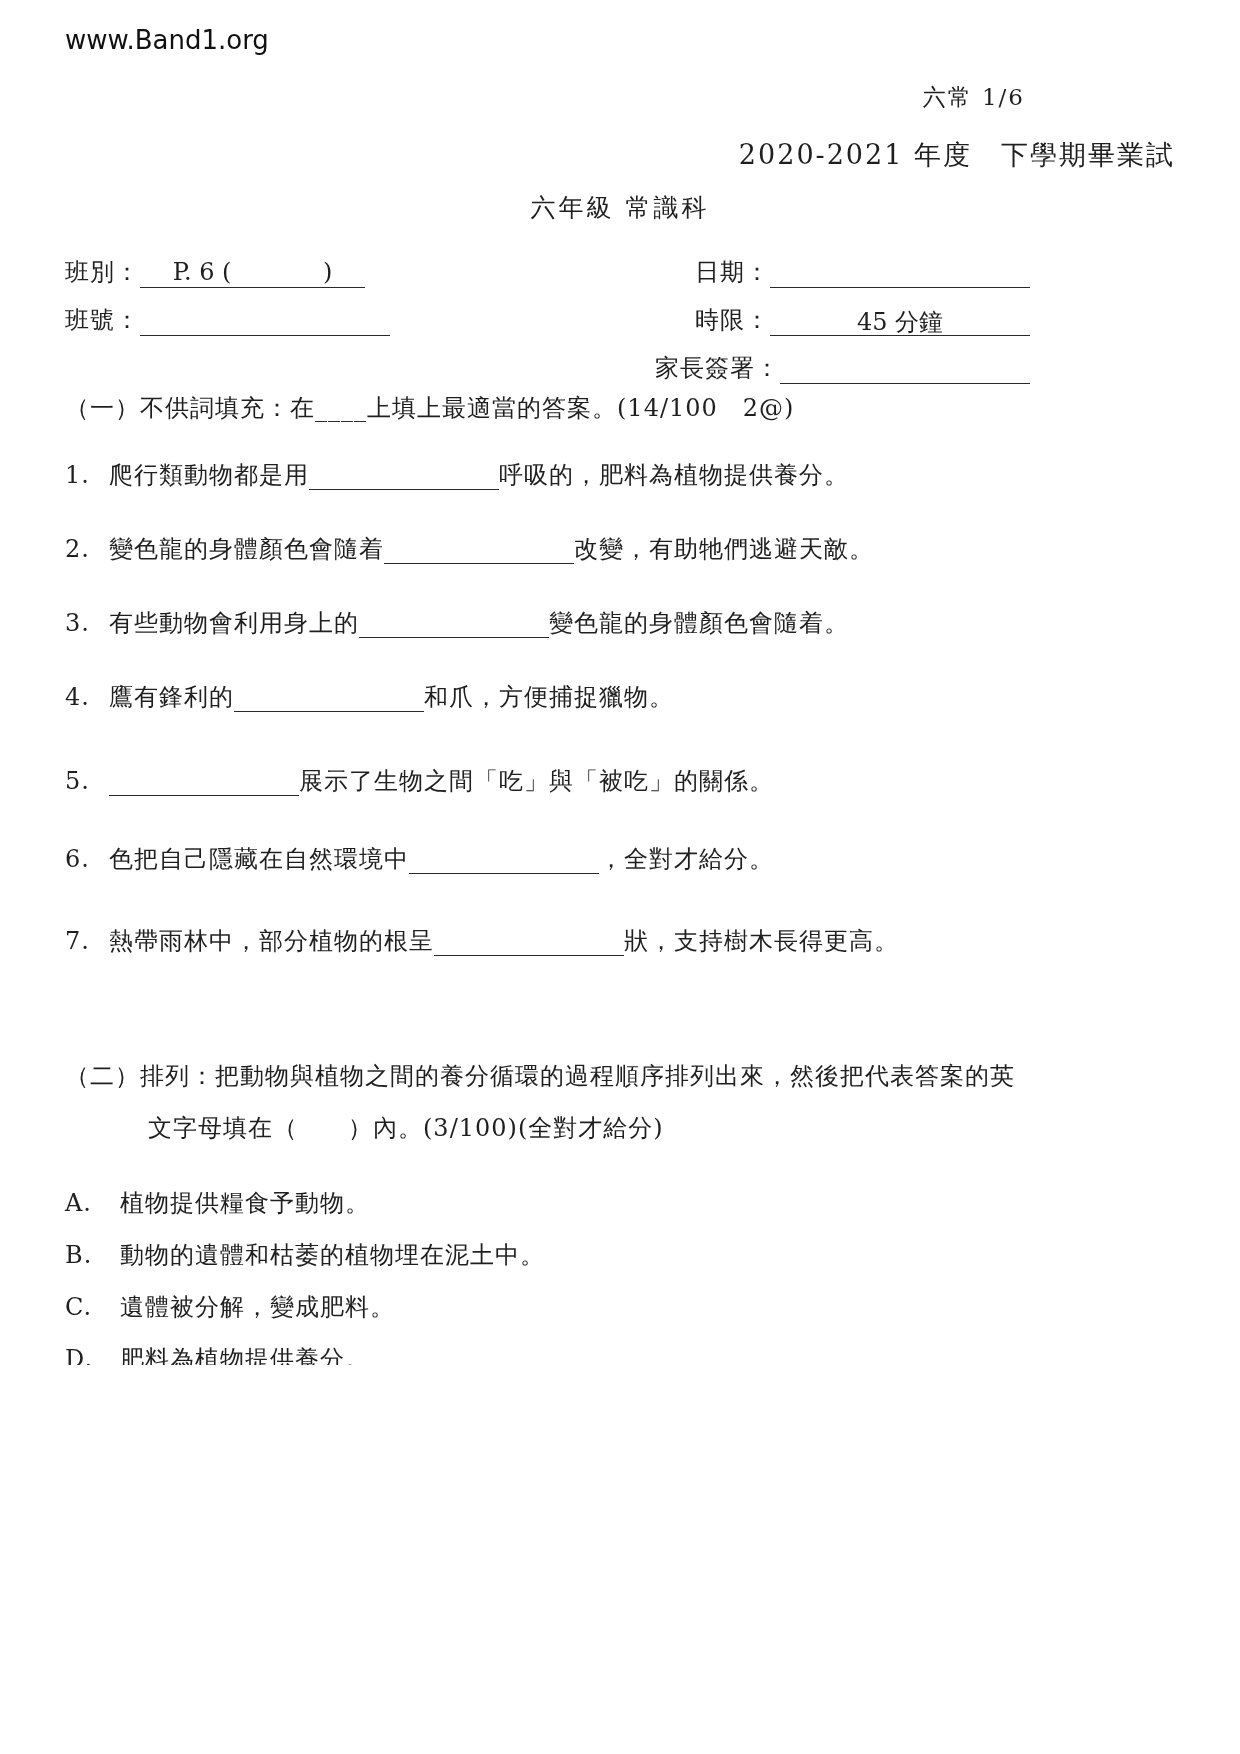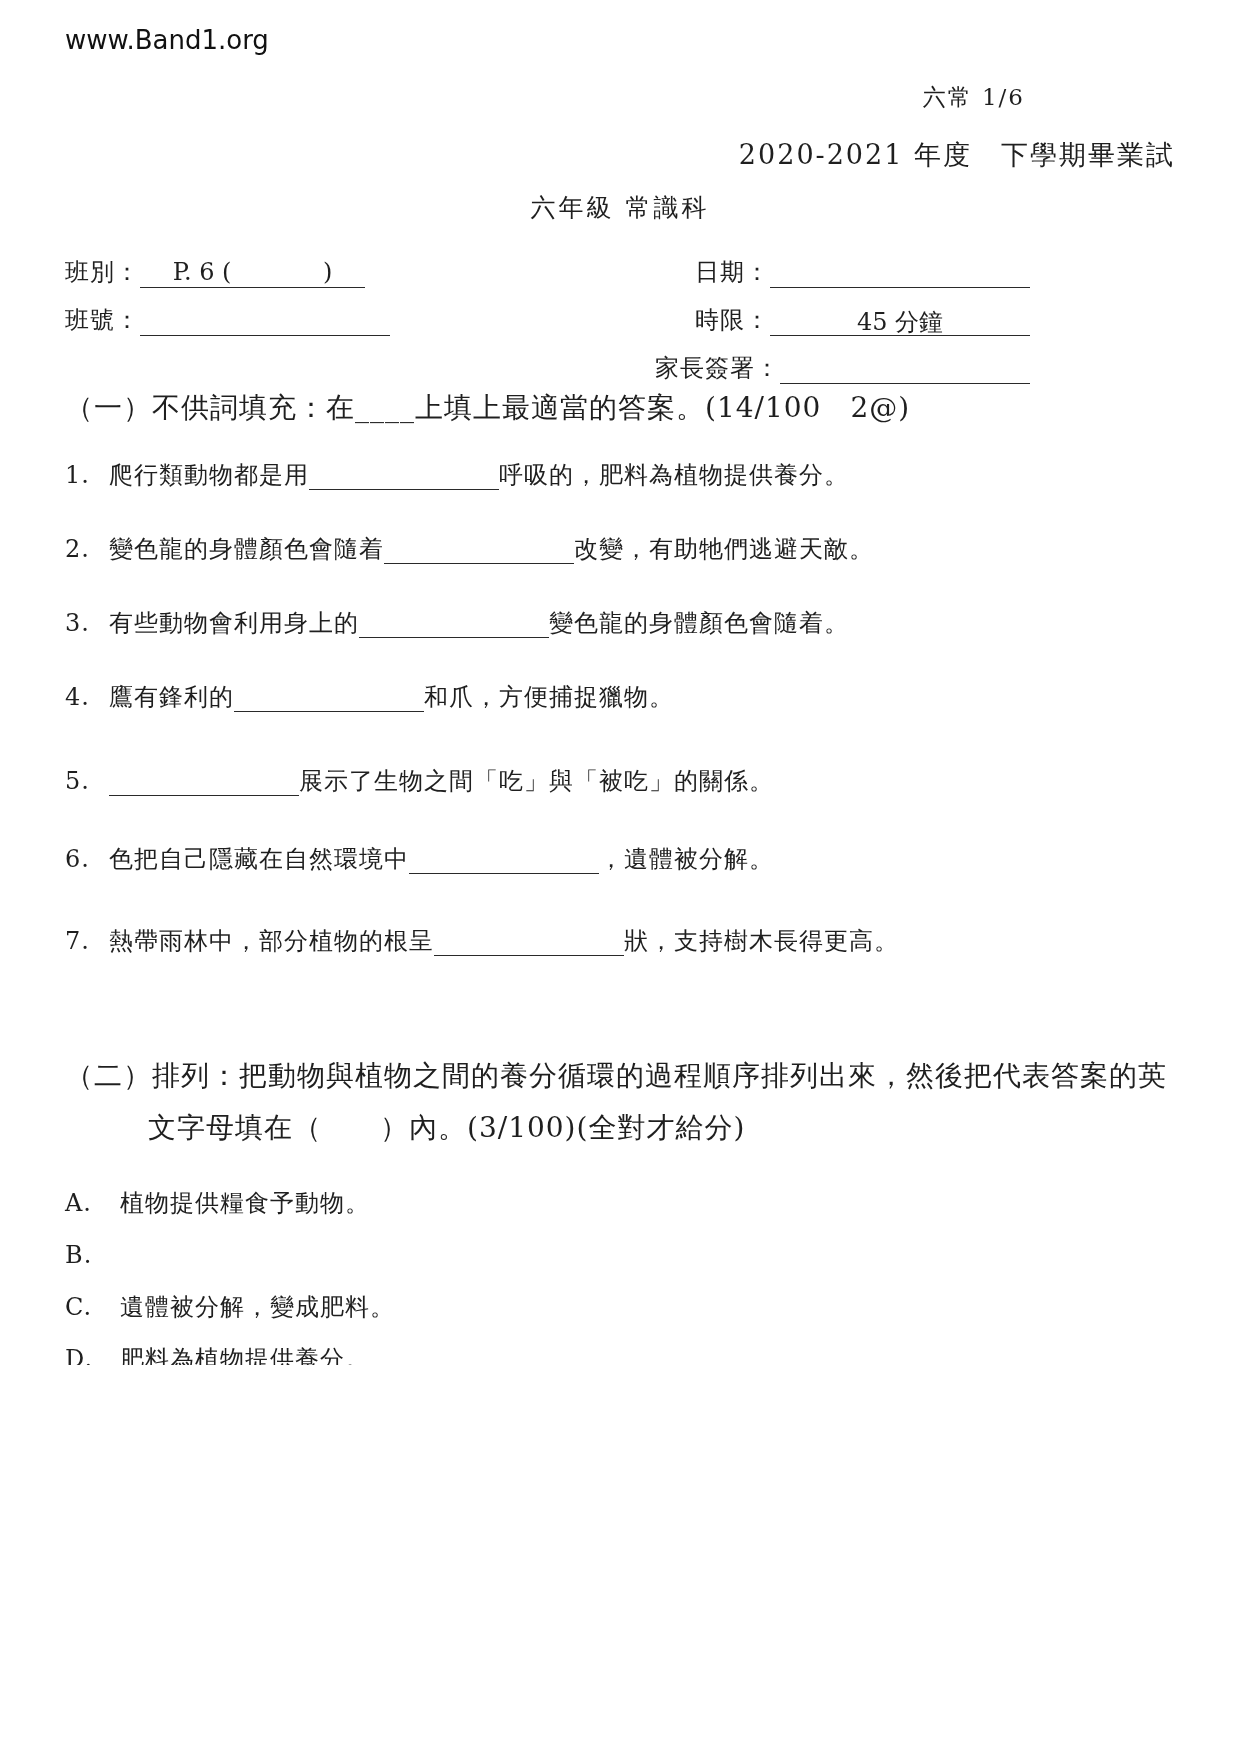--- a/index.html
+++ b/index.html
@@ -39,21 +39,21 @@
   .lbl { letter-spacing:1px; white-space:nowrap; }
   .ul {
     display:inline-block;
     border-bottom:1.6px solid #2a2a2a;
     height:1.25em; vertical-align:bottom;
     white-space:pre; text-align:center;
   }
   .w250 { width:250px; }
   .w260 { width:260px; }
   .w225 { width:225px; }
-  .section-header { font-size:28px; line-height:32px; letter-spacing:1px; }
+  .section-header { font-size:24px; line-height:32px; letter-spacing:1px; }
   .s1-header { margin-top:8px; }
   .question { display:flex; font-size:24px; line-height:30px; letter-spacing:1px; }
   .qno { width:44px; flex:none; }
   .qbody { flex:1; }
   .blank {
     display:inline-block; width:190px; height:1em;
     border-bottom:1.6px solid #2a2a2a; vertical-align:bottom;
   }
   .mt38 { margin-top:36px; }
   .mt44 { margin-top:44px; }
@@ -144,37 +144,38 @@
     <span class="qbody"><span>鷹有鋒利的</span><span class="blank"></span><span>和爪，方便捕捉獵物。</span></span>
   </div>
 
   <div class="question mt54">
     <span class="qno">5.</span>
     <span class="qbody"><span></span><span class="blank"></span><span>展示了生物之間「吃」與「被吃」的關係。</span></span>
   </div>
 
   <div class="question mt48">
     <span class="qno">6.</span>
-    <span class="qbody"><span>色把自己隱藏在自然環境中</span><span class="blank"></span><span>，遺體被分解。</span></span>
+    <span class="qbody"><span>色把自己隱藏在自然環境中</span><span class="blank"></span><span>，全對才給分。</span></span>
   </div>
 
   <div class="question mt52">
     <span class="qno">7.</span>
     <span class="qbody"><span>熱帶雨林中，部分植物的根呈</span><span class="blank"></span><span>狀，支持樹木長得更高。</span></span>
   </div>
 
   <div class="section-header s2-line1">（二）排列：把動物與植物之間的養分循環的過程順序排列出來，然後把代表答案的英</div>
   <div class="section-header s2-line2">文字母填在（　　）內。(3/100)(全對才給分)</div>
 
   <div class="option opt-first">
     <span class="opt-letter">A.</span>
     <span>植物提供糧食予動物。</span>
   </div>
   <div class="option opt-next">
     <span class="opt-letter">B.</span>
+    <span>動物的遺體和枯萎的植物埋在泥土中。</span>
   </div>
   <div class="option opt-next">
     <span class="opt-letter">C.</span>
     <span>遺體被分解，變成肥料。</span>
   </div>
   <div class="option opt-next">
     <span class="opt-letter">D.</span>
     <span>肥料為植物提供養分。</span>
   </div>
 

